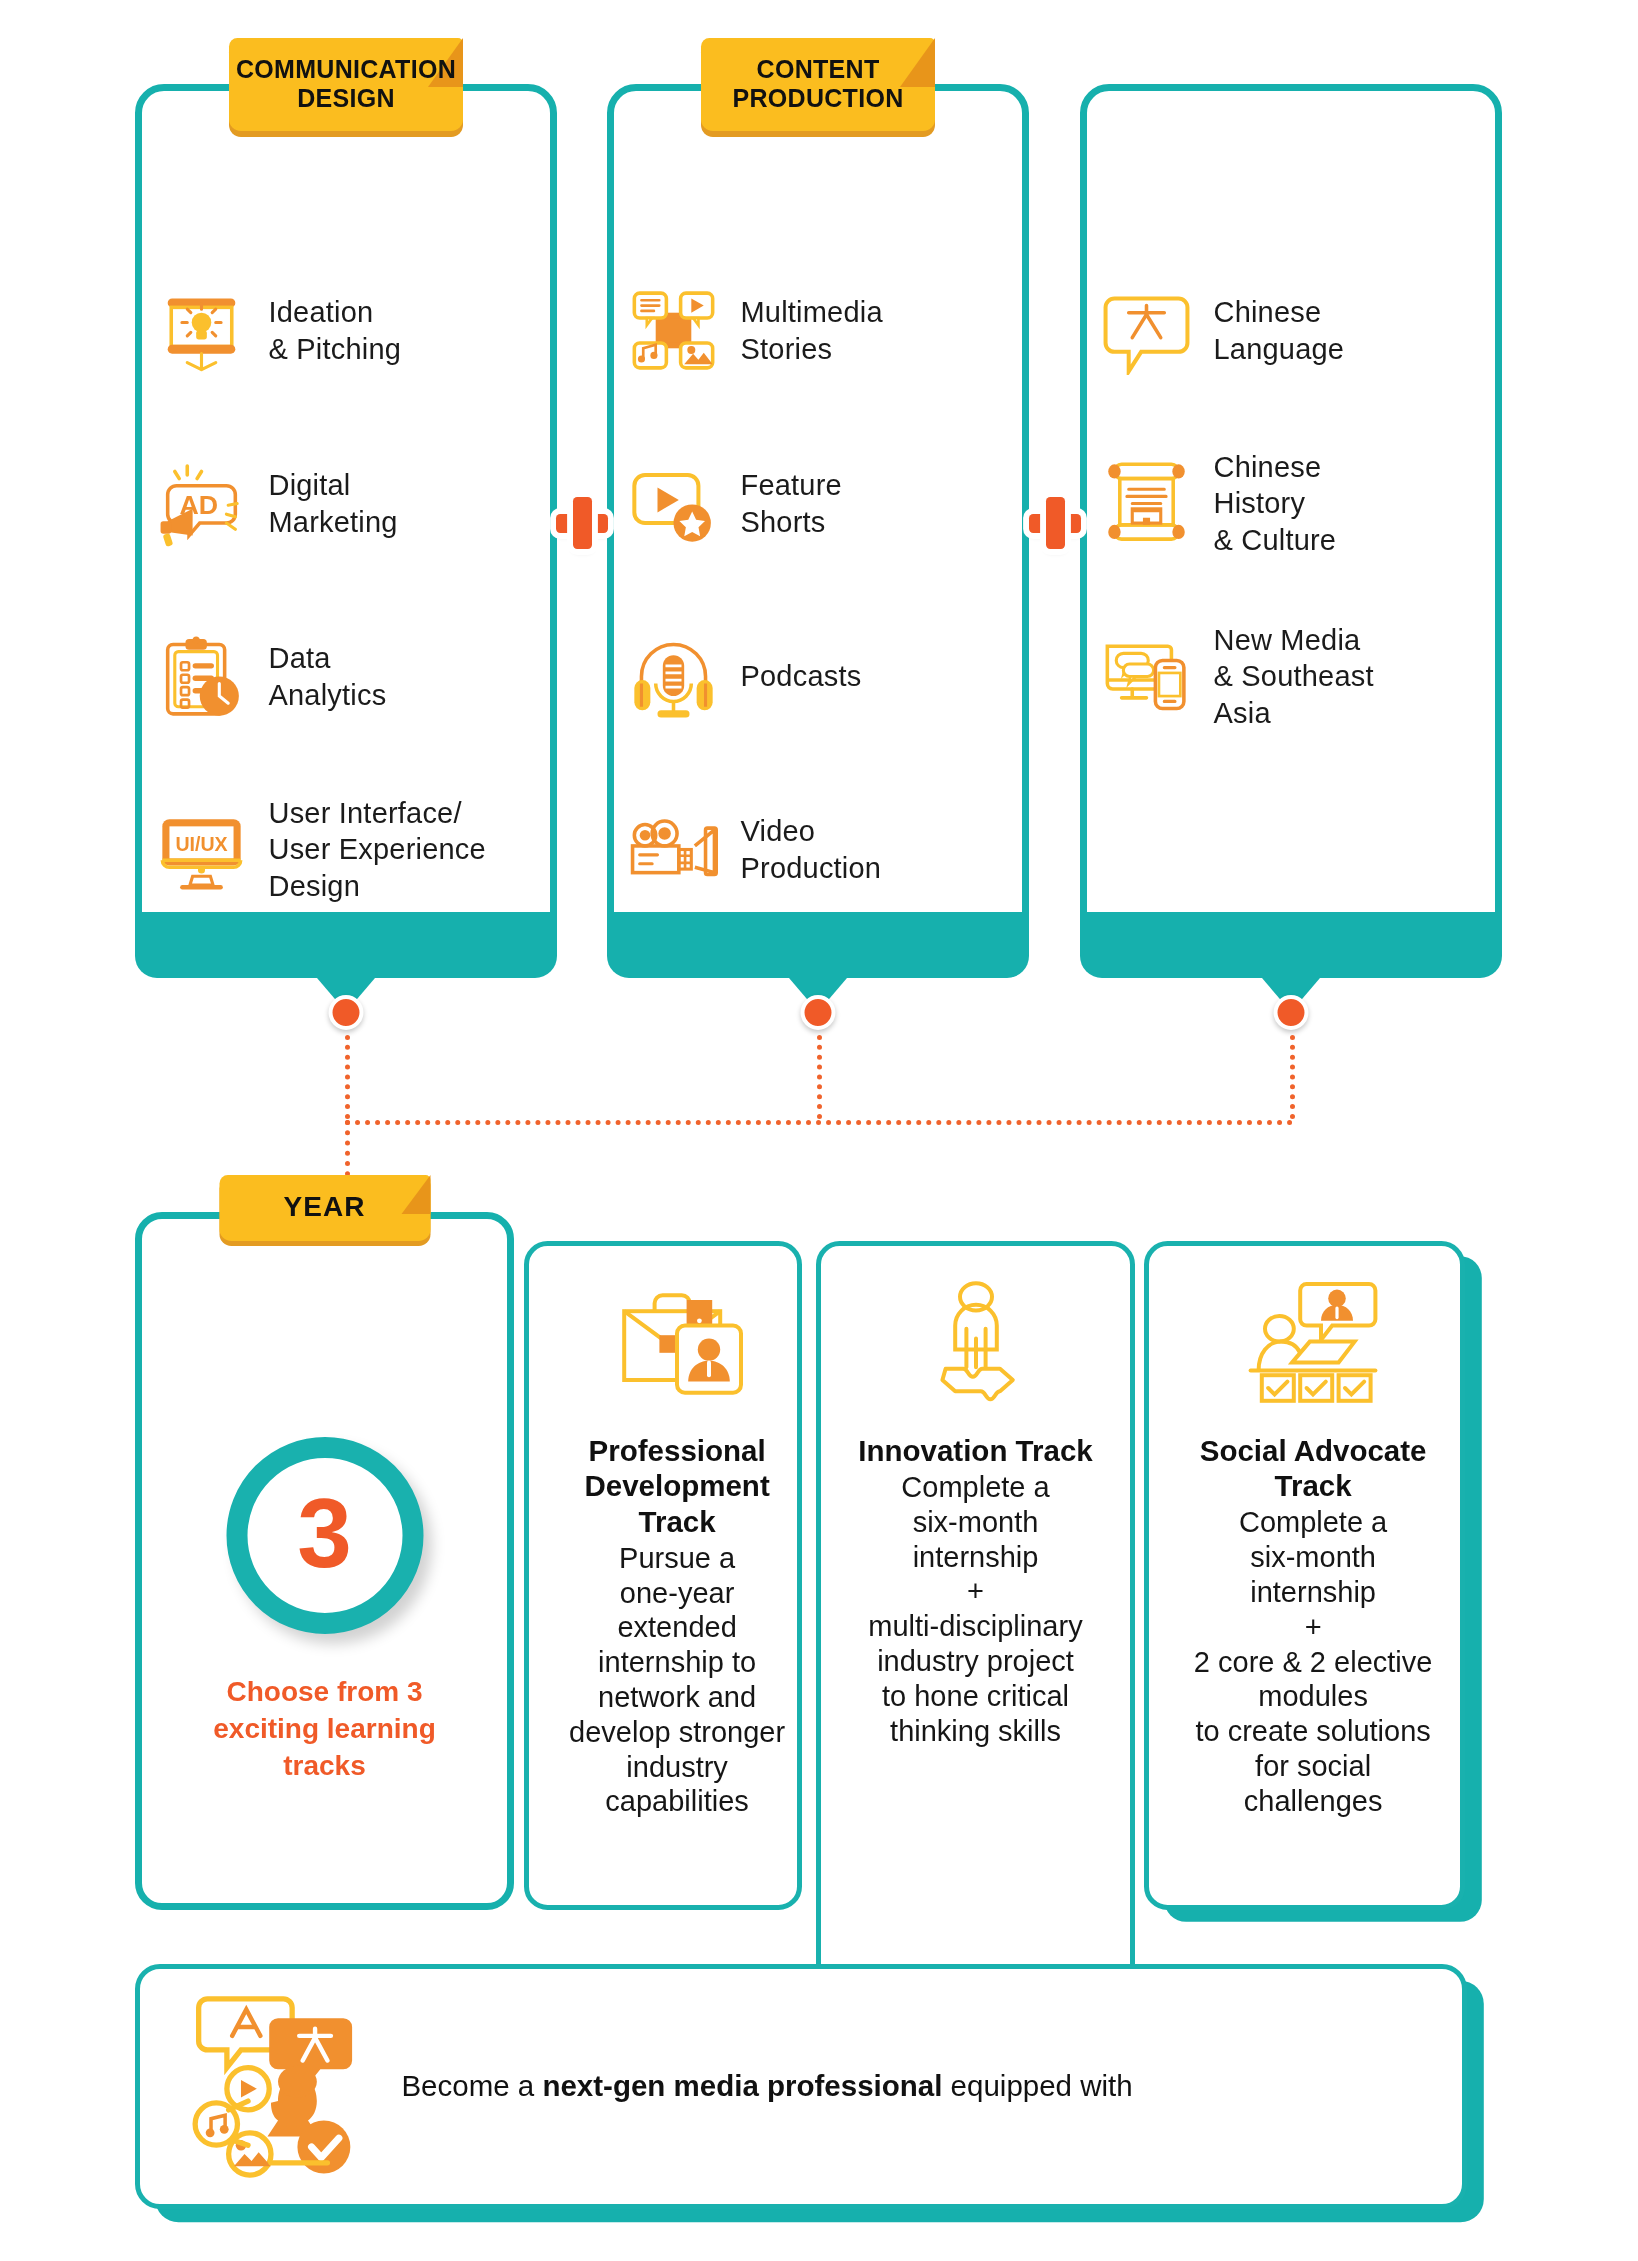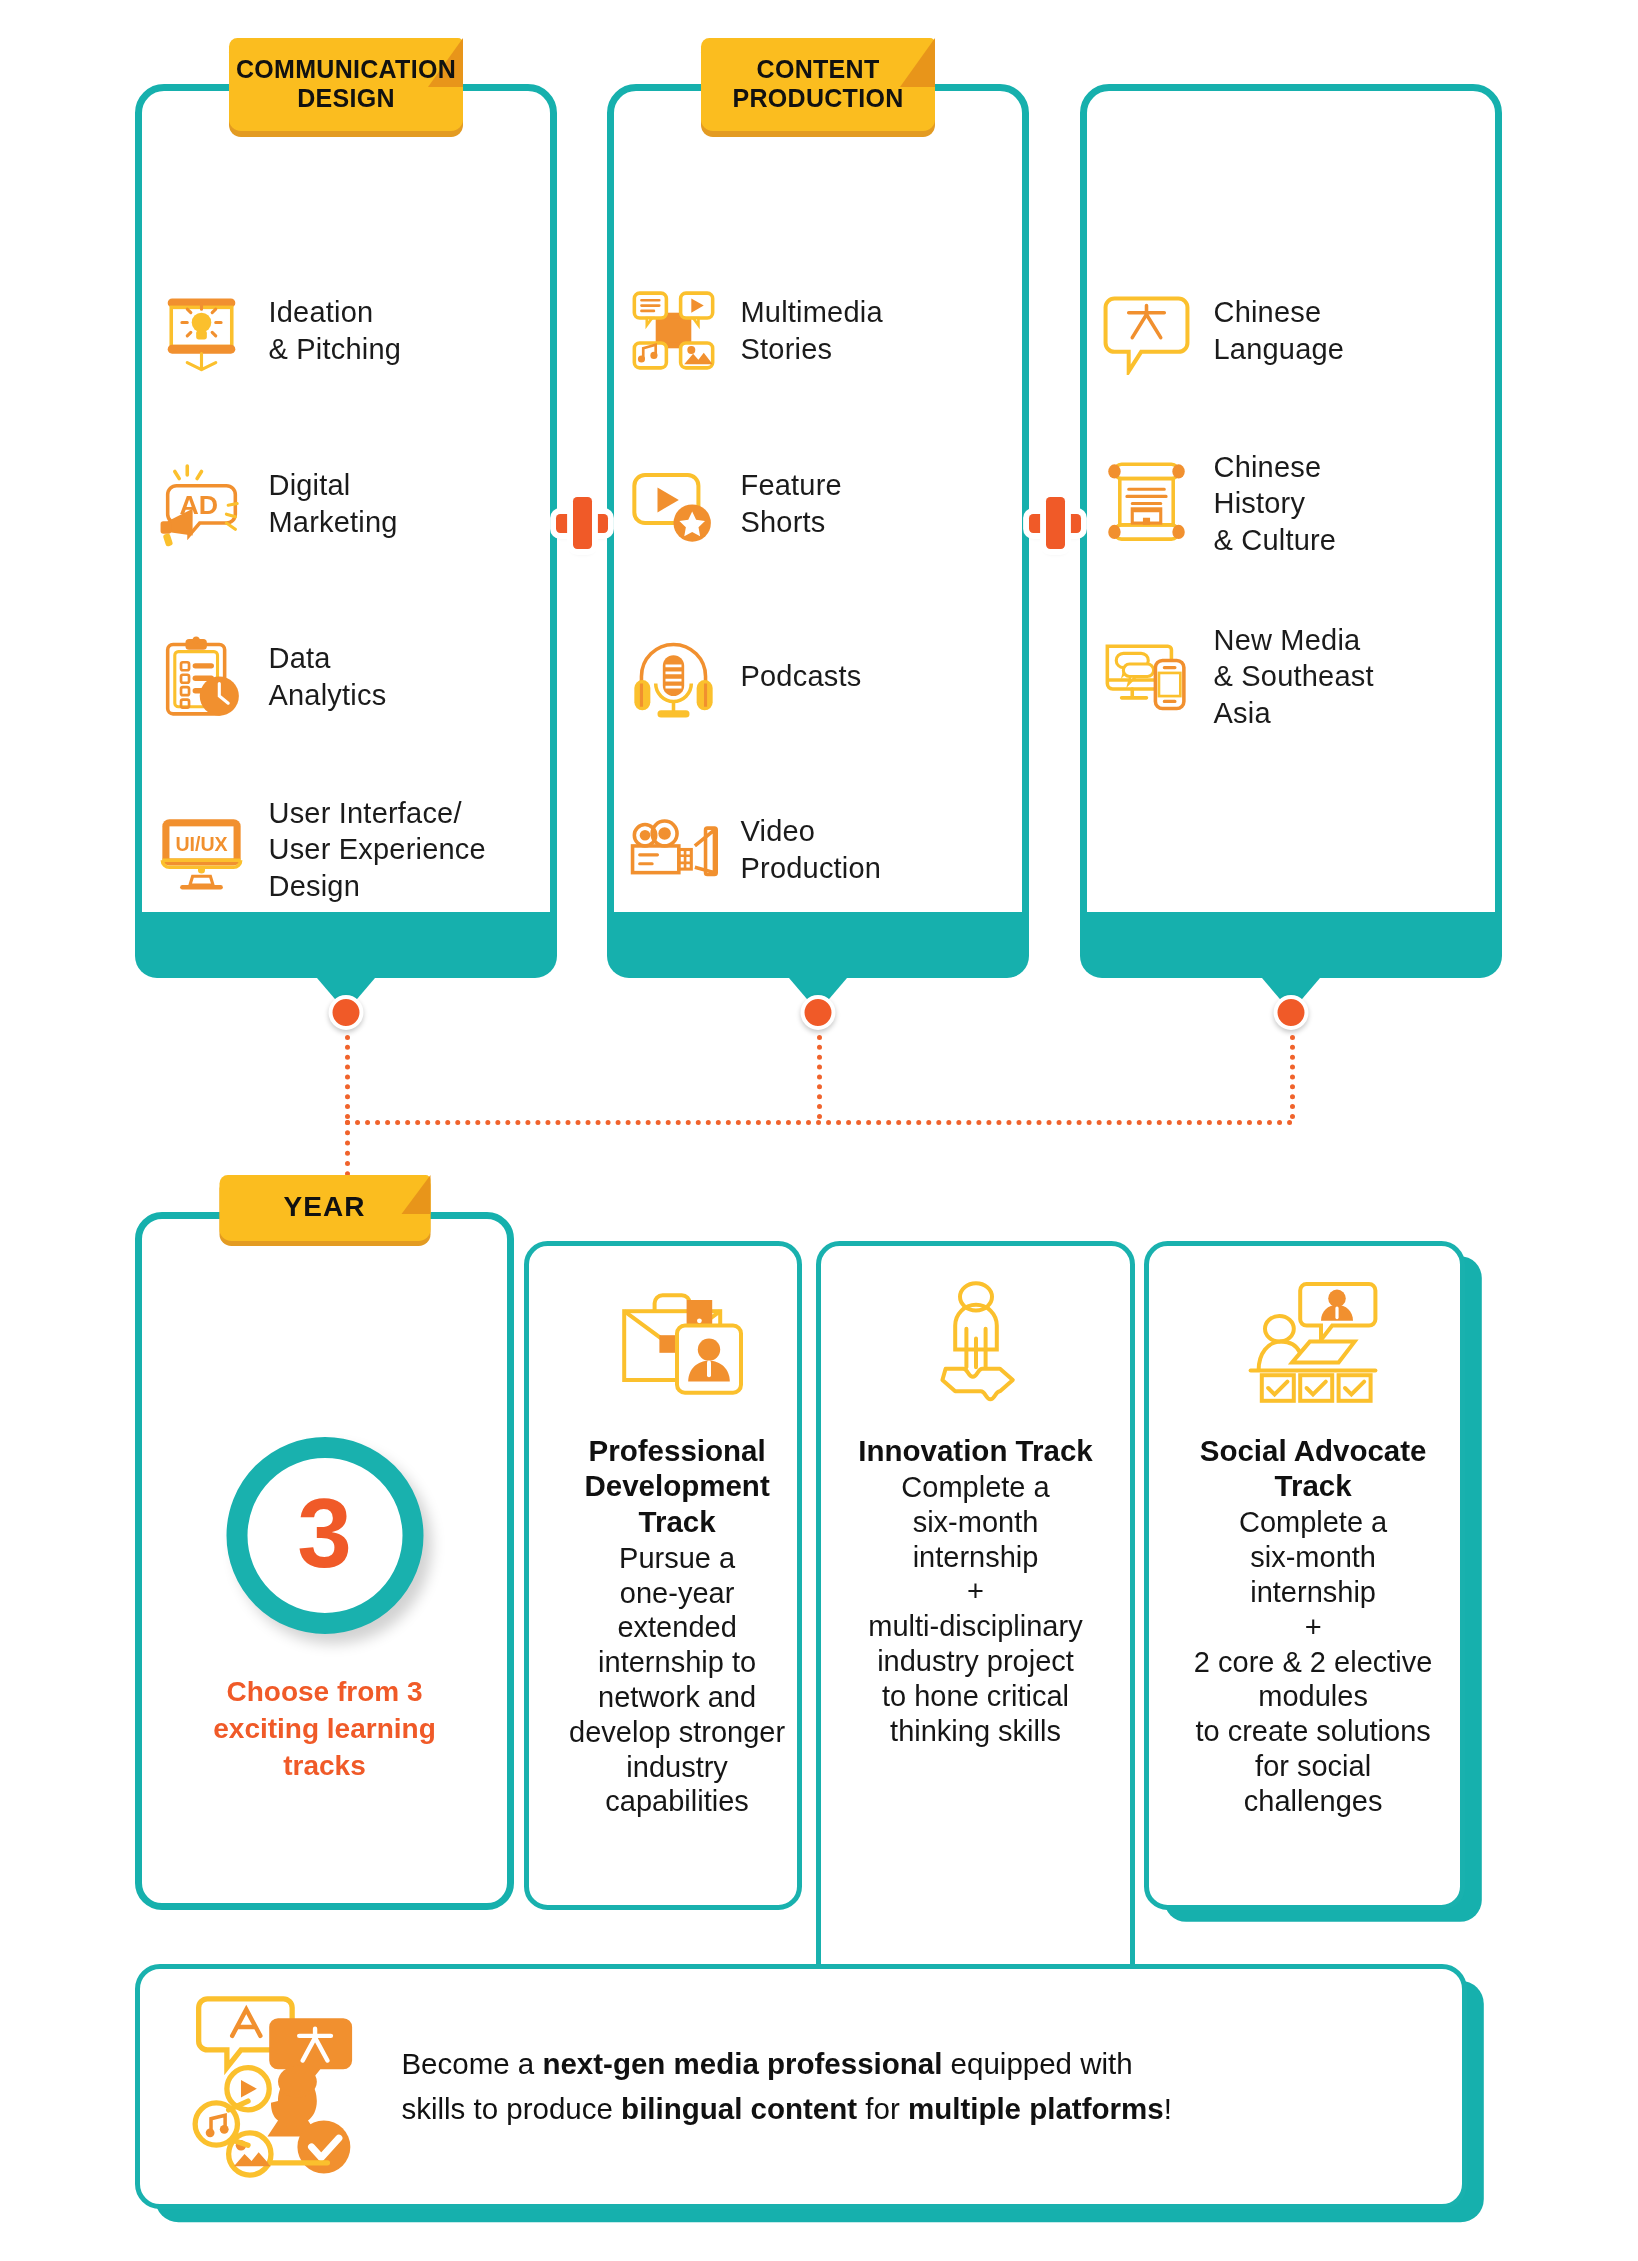--- a/index.html
+++ b/index.html
@@ -605,18 +605,17 @@
         <circle cx="72" cy="186" r="24" stroke="#fbc02d" stroke-width="6"></circle>
         <path d="M54 200l12-14 8 8 8-10 14 16z" fill="#f1902f"></path>
         <circle cx="62" cy="176" r="6" fill="#f1902f"></circle>
         <circle cx="156" cy="178" r="30" fill="#f1902f"></circle>
         <path d="M142 178l11 12 20-22" stroke="#ffffff" stroke-width="8" fill="none" stroke-linecap="round" stroke-linejoin="round"></path>
         <path d="M48 136l22-10M52 170l18 6M96 196h64" stroke="#fbc02d" stroke-width="6" stroke-linecap="round"></path>
       </svg>
     </div>
     <div class="bottom-text">
       <div><span>Become a </span><b>next-gen media professional</b><span> equipped with</span></div>
-      <div><span>skills to produce </span><b>bilingual content</b><span> for </span><b>multiple platforms</b><span>!</span></div>
     </div>
   </div>
 
 </div>
 
 
 </body></html>

